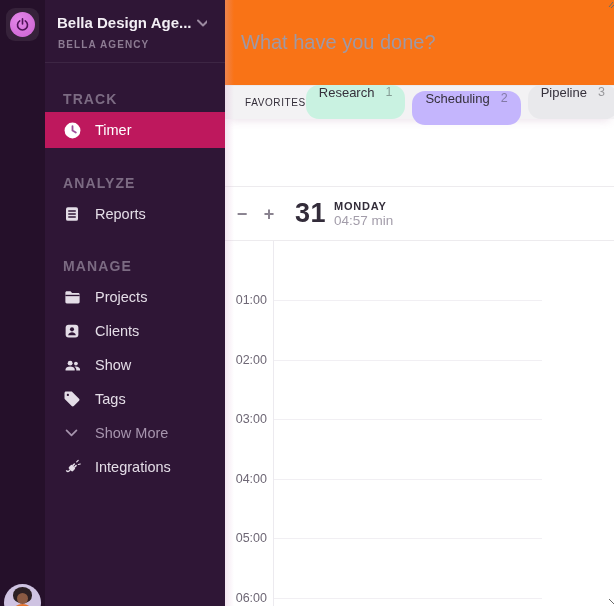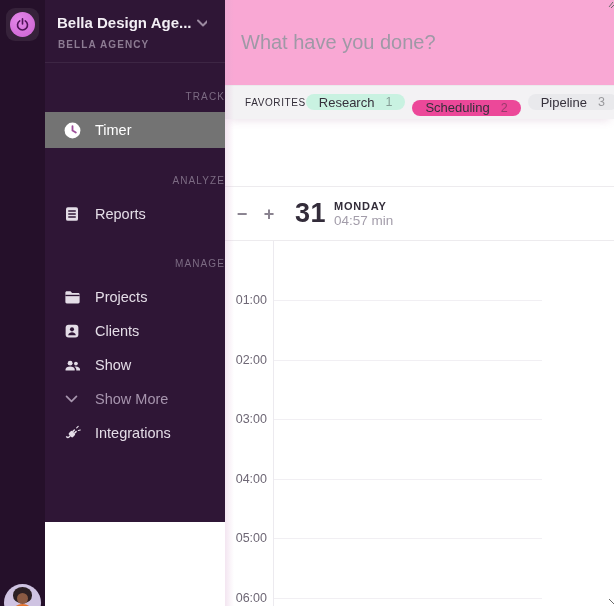--- a/index.html
+++ b/index.html
@@ -29,77 +29,77 @@
   .avatar {
     position:absolute; left:4px; top:584px; width:37px; height:37px;
     border-radius:50%; overflow:hidden; background:#cfc3e2; cursor:pointer;
   }
   .avatar .hair { position:absolute; left:9px; top:3px; width:19px; height:16px; border-radius:50% 50% 45% 45%; background:#2c2024; }
   .avatar .face { position:absolute; left:13px; top:9px; width:11px; height:11px; border-radius:50%; background:#8a5a43; }
   .avatar .shirt { position:absolute; left:8px; top:20px; width:21px; height:17px; border-radius:50% 50% 0 0; background:#e2702a; }
 
   
   .sidebar {
-    position:absolute; left:45px; top:0; width:180px; height:522px;
+    position:absolute; left:45px; top:0; width:180px; height:606px;
     background:#2f1636; z-index:4; color:#e9e3ec;
   }
   .ws-header { height:63px; position:relative; border-bottom:1px solid rgba(255,255,255,0.07); }
   .ws-title {
     position:absolute; left:12px; top:14px; width:150px;
     font-size:15px; font-weight:bold; color:#f3eff5;
     white-space:nowrap; overflow:hidden; display:flex; align-items:center; cursor:pointer;
   }
   .ws-title .chev { margin-left:6px; flex:0 0 auto; }
   .ws-sub {
     position:absolute; left:13px; top:39px;
     font-size:10px; font-weight:bold; letter-spacing:1.1px; color:#8d7c93;
   }
   .section-label {
     margin:27px 0 0 18px; height:14px;
-    font-size:10px; font-weight:normal; letter-spacing:1.1px; color:#7c6b83;text-align:right;
+    font-size:14px; font-weight:bold; letter-spacing:1.1px; color:#7c6b83;
   }
   .section-label.first { margin-top:28px; }
   .nav-item {
     height:34px; display:flex; align-items:center; gap:13px;
     padding-left:18px; cursor:pointer; font-size:14.5px; color:#e4ddе7;
     color:#e4dde7;
   }
   .nav-item .nicon { width:19px; height:19px; flex:0 0 auto; display:flex; }
   .nav-item.active {
-    height:36px; margin-top:7px; background:#737373; color:#ffffff;
+    height:36px; margin-top:7px; background:#be185d; color:#ffffff;
   }
   .nav-item.after-label { margin-top:8px; }
   .nav-item.dim { color:#a795ae; }
 
   
   .main {
     position:absolute; left:225px; top:0; width:389px; height:606px;
     background:#ffffff;
   }
   .main::before { 
     content:""; position:absolute; left:0; top:0; width:9px; height:606px;
     background:linear-gradient(90deg, rgba(216,170,208,0.30), rgba(216,170,208,0));
     z-index:3; pointer-events:none;
   }
-  .entry-area { height:85px; background:#f9a8d4; display:flex; align-items:center; }
+  .entry-area { height:85px; background:#f97316; display:flex; align-items:center; }
   .entry-input {
     width:100%; border:none; outline:none; background:transparent;
     font-family:"Liberation Sans", sans-serif;
     font-size:20px; color:#3a3440; padding:0 16px;
   }
   .entry-input::placeholder { color:#9f99a6; opacity:1; }
 
   .favorites-band {
     height:34px; background:#f3f2f4; display:flex; align-items:center;
     padding-left:20px; position:relative; z-index:2;
     box-shadow:0 5px 10px -4px rgba(150,90,140,0.20), inset 0 1px 0 rgba(0,0,0,0.03);
   }
   .fav-label { font-size:10px; font-weight:normal; letter-spacing:0.6px; color:#332d39; }
   .pill {
-    height:16px; border-radius:13px; display:flex; align-items:center;
+    height:34px; border-radius:13px; display:flex; 
     padding:0 13px; font-size:13px; color:#35303b; cursor:pointer; white-space:nowrap;
   }
   .pill .count { margin-left:11px; color:rgba(40,40,45,0.42); font-size:12.5px; }
   .pill + .pill { margin-left:7px; }
   .pill:first-of-type { margin-left:25px; }
 
   .gap-white { height:67px; background:#ffffff; }
 
   .day-header {
     height:55px; border-top:1px solid #edebee; border-bottom:1px solid #edebee;
@@ -217,20 +217,28 @@
       <svg width="19" height="19" viewBox="0 0 24 24" fill="#e4dde7">
         <circle cx="9" cy="9" r="3.1"></circle>
         <path d="M9 13.4c-3.2 0-5.8 1.6-5.8 3.6v1.2h11.6V17c0-2-2.6-3.6-5.8-3.6z"></path>
         <circle cx="16.3" cy="9.6" r="2.4"></circle>
         <path d="M16.3 13.3c-.7 0-1.3.1-1.9.3 1.5 1 2.4 2.2 2.4 3.4v1.2h4.7V17c0-1.9-2.3-3.7-5.2-3.7z"></path>
       </svg>
     </span>
     <span>Show</span>
   </div>
 
+  <div class="nav-item">
+    <span class="nicon">
+      <svg width="18" height="18" viewBox="0 0 24 24">
+        <path d="M21.4 11.6l-9-9C12 2.2 11.5 2 11 2H4c-1.1 0-2 .9-2 2v7c0 .5.2 1 .6 1.4l9 9c.8.8 2 .8 2.8 0l7-7c.8-.8.8-2 0-2.8zM6.5 8C5.7 8 5 7.3 5 6.5S5.7 5 6.5 5 8 5.7 8 6.5 7.3 8 6.5 8z" fill="#e4dde7"></path>
+      </svg>
+    </span>
+    <span>Tags</span>
+  </div>
 
   <div class="nav-item dim">
     <span class="nicon">
       <svg width="17" height="17" viewBox="0 0 24 24">
           <path d="M5 9l7 7 7-7" stroke="#a795ae" stroke-width="2.4" fill="none" stroke-linecap="round" stroke-linejoin="round"></path>
         </svg>
     </span>
     <span>Show More</span>
   </div>
 
@@ -258,21 +266,21 @@
   <div class="entry-area">
     <input class="entry-input" type="text" value="" placeholder="What have you done?" style="">
   </div>
 
   <div class="favorites-band">
     <span class="fav-label">FAVORITES</span>
     <span class="pill" style="background: rgb(201, 242, 225);">
       <span>Research</span>
       <span class="count">1</span>
     </span>
-    <span class="pill" style="background: #ec4899; margin-top: 11px;">
+    <span class="pill" style="background: #c4b5fd; margin-top: 11px;">
       <span>Scheduling</span>
       <span class="count">2</span>
     </span>
     <span class="pill" style="background: rgb(233, 233, 236);">
       <span>Pipeline</span>
       <span class="count">3</span>
     </span>
   </div>
 
   <div class="gap-white"></div>

